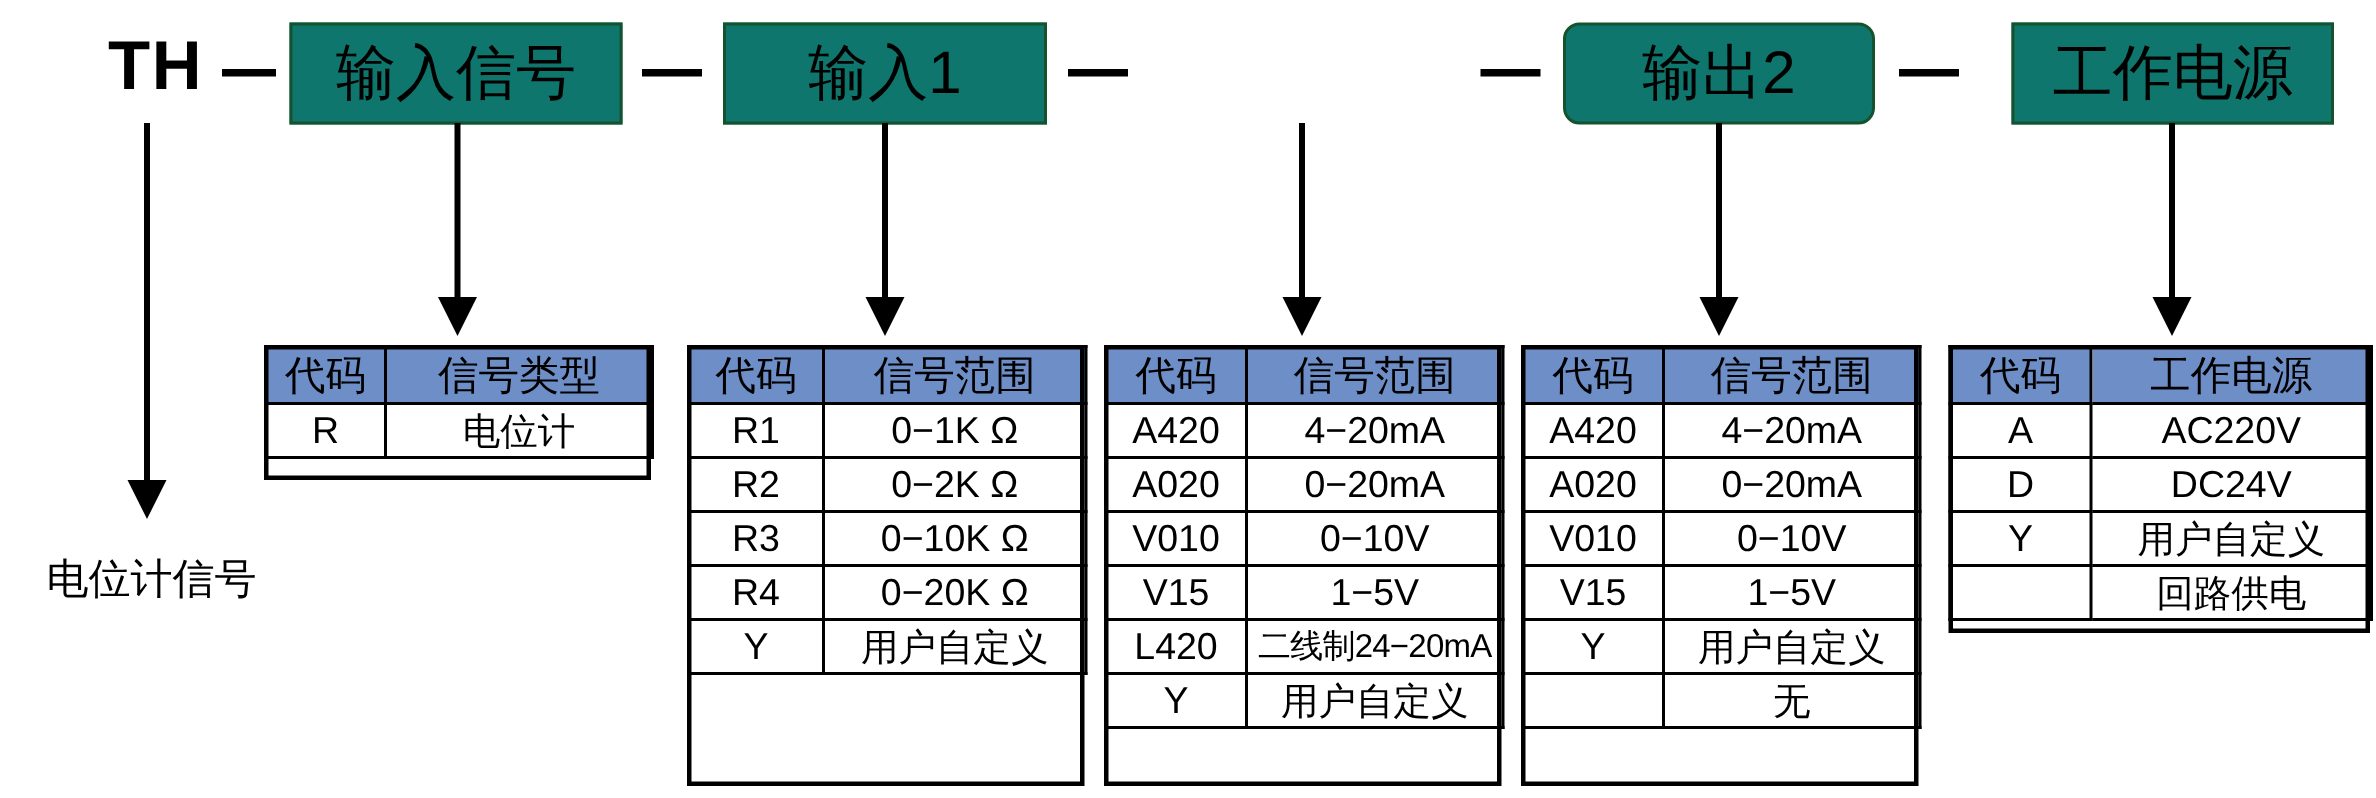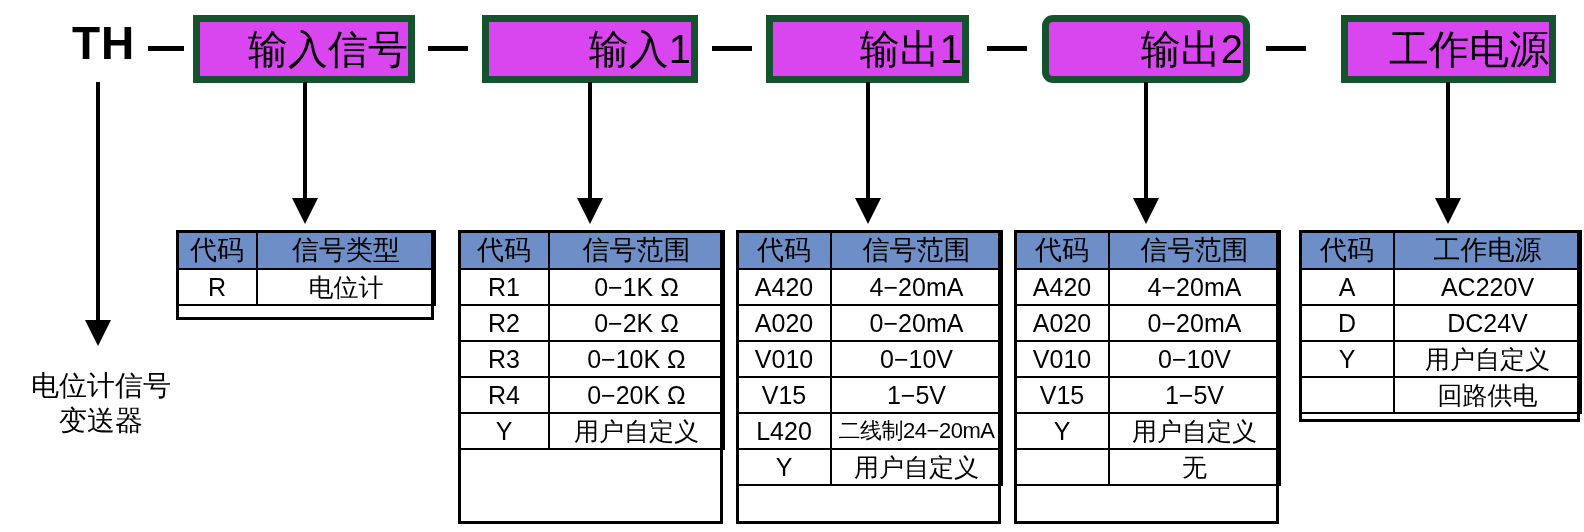--- a/index.html
+++ b/index.html
@@ -27,26 +27,26 @@
     line-height: 1;
     white-space: nowrap;
   }
   .dash {
     position: absolute;
     height: 5px;
     background: #000;
   }
   .seg-box {
     position: absolute;
-    border: 7px solid #14532d;
-    background: #d946ef;
+    border: 2px solid #14532d;
+    background: #0f766e;
     box-sizing: border-box;
     display: flex;
     align-items: center;
-    justify-content: flex-end;
+    justify-content: center;
     font-size: 40px;
     line-height: 1;
     white-space: nowrap;
   }
   .seg-box span { display: inline-block; }
 
   
   .conn-line {
     position: absolute;
     width: 4px;
@@ -117,23 +117,20 @@
   </div>
 
   <div class="dash" style="left:428px; top:46px; width:40px;"></div>
 
   <div class="seg-box" style="left:482px; top:15px; width:216px; height:68px;">
     <span>输入1</span>
   </div>
 
   <div class="dash" style="left:712px; top:46px; width:40px;"></div>
 
-  <div class="seg-box" style="left:766px; top:15px; width:203px; height:68px;">
-    <span>输出1</span>
-  </div>
 
   <div class="dash" style="left:987px; top:46px; width:40px;"></div>
 
   <div class="seg-box" style="left:1042px; top:15px; width:208px; height:68px;border-radius:11px;">
     <span>输出2</span>
   </div>
 
   <div class="dash" style="left:1266px; top:46px; width:40px;"></div>
 
   <div class="seg-box" style="left:1341px; top:15px; width:215px; height:68px;">
@@ -153,21 +150,20 @@
   <div class="conn-head" style="left:855px; top:198px;"></div>
 
   <div class="conn-line" style="left:1144px; top:82px; height:118px;"></div>
   <div class="conn-head" style="left:1133px; top:198px;"></div>
 
   <div class="conn-line" style="left:1446px; top:82px; height:118px;"></div>
   <div class="conn-head" style="left:1435px; top:198px;"></div>
 
   <div class="caption" style="left:6px; top:368px; width:190px;">
     <div>电位计信号</div>
-    <div>变送器</div>
   </div>
 
   <table class="spec-table" style="left:176px; top:230px; width:258px;">
     <colgroup>
         <col style="width:80px">
         <col style="width:178px">
       </colgroup>
     <thead>
       <tr>
         <th>代码</th>

